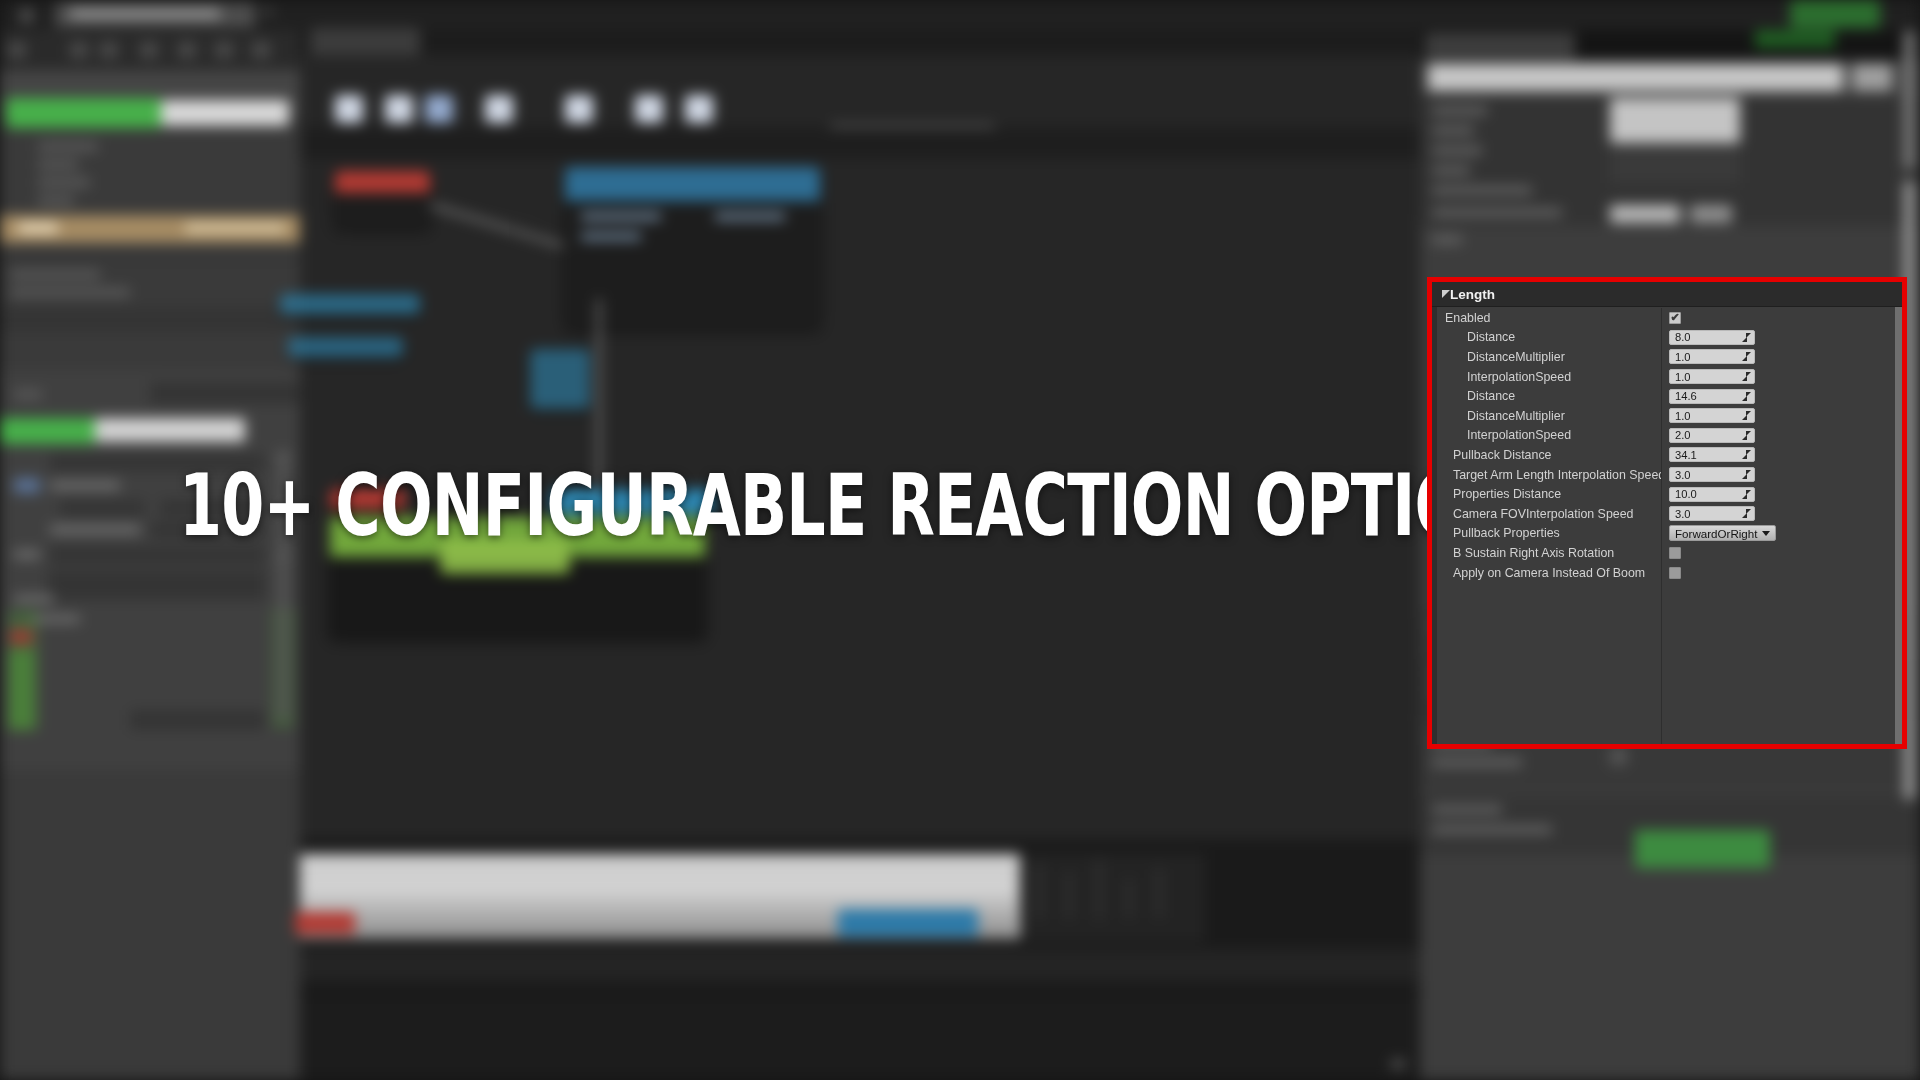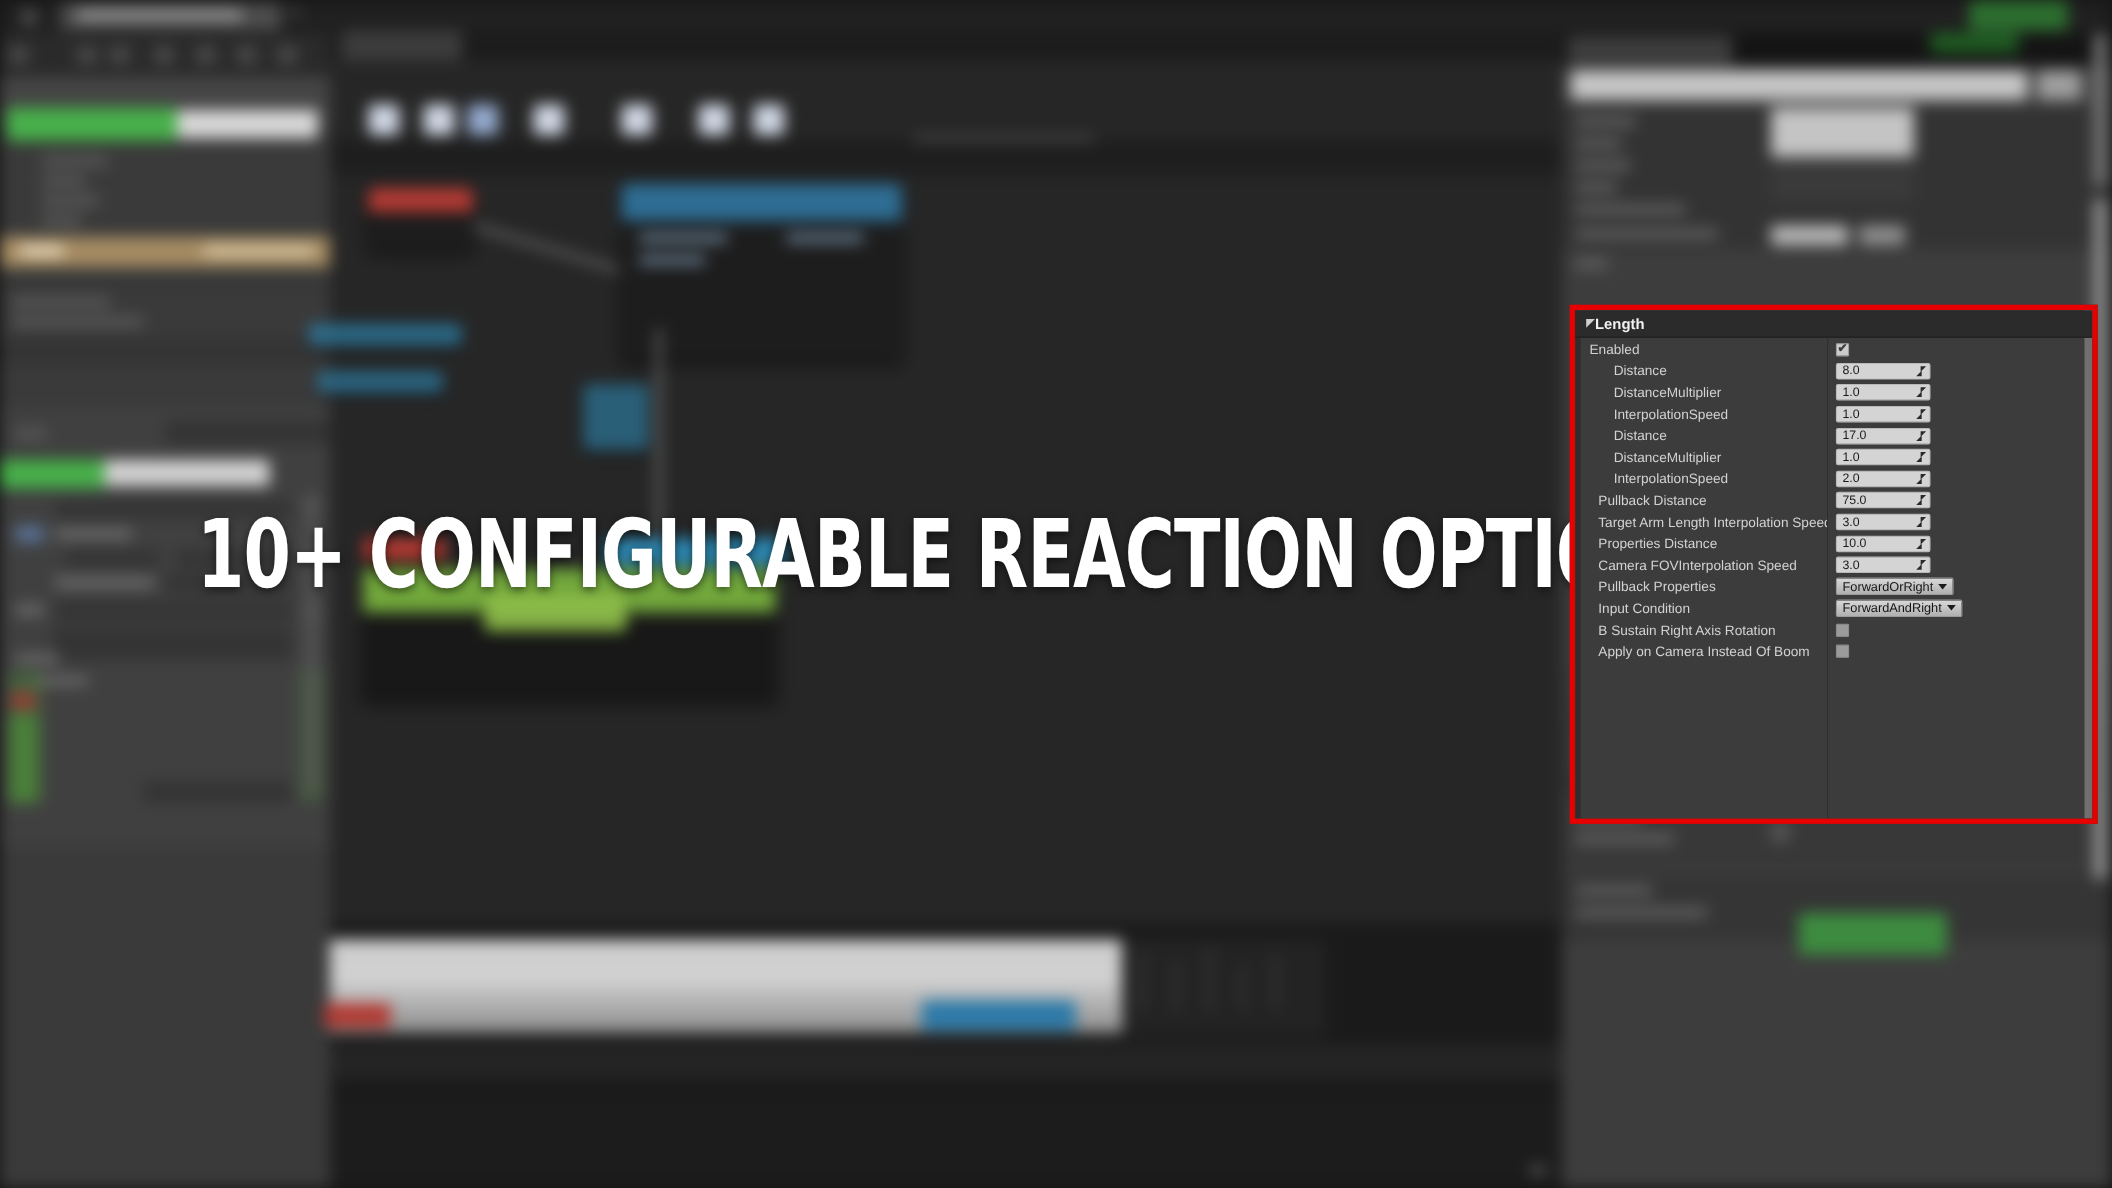--- a/index.html
+++ b/index.html
@@ -457,21 +457,21 @@
                 <span class="spin"></span>
               </div>
             </div>
           </div>
           <div class="prow">
             <div class="plabel ind2">
               <span>Distance</span>
             </div>
             <div class="pfield">
               <div class="numbox">
-                <span>17.0</span>
+                <span>14.6</span>
                 <span class="spin"></span>
               </div>
             </div>
           </div>
           <div class="prow">
             <div class="plabel ind2">
               <span>DistanceMultiplier</span>
             </div>
             <div class="pfield">
               <div class="numbox">
@@ -490,21 +490,21 @@
                 <span class="spin"></span>
               </div>
             </div>
           </div>
           <div class="prow">
             <div class="plabel ind1">
               <span>Pullback Distance</span>
             </div>
             <div class="pfield">
               <div class="numbox">
-                <span>75.0</span>
+                <span>34.1</span>
                 <span class="spin"></span>
               </div>
             </div>
           </div>
           <div class="prow">
             <div class="plabel ind1">
               <span>Target Arm Length Interpolation Speed</span>
             </div>
             <div class="pfield">
               <div class="numbox">
@@ -541,31 +541,20 @@
             </div>
             <div class="pfield">
               <div class="ddbox">
                 <span>ForwardOrRight</span>
                 <span class="caret"></span>
               </div>
             </div>
           </div>
           <div class="prow">
             <div class="plabel ind1">
-              <span>Input Condition</span>
-            </div>
-            <div class="pfield">
-              <div class="ddbox">
-                <span>ForwardAndRight</span>
-                <span class="caret"></span>
-              </div>
-            </div>
-          </div>
-          <div class="prow">
-            <div class="plabel ind1">
               <span>B Sustain Right Axis Rotation</span>
             </div>
             <div class="pfield">
               <div class="chkbox off"></div>
             </div>
           </div>
           <div class="prow">
             <div class="plabel ind1">
               <span>Apply on Camera Instead Of Boom</span>
             </div>

